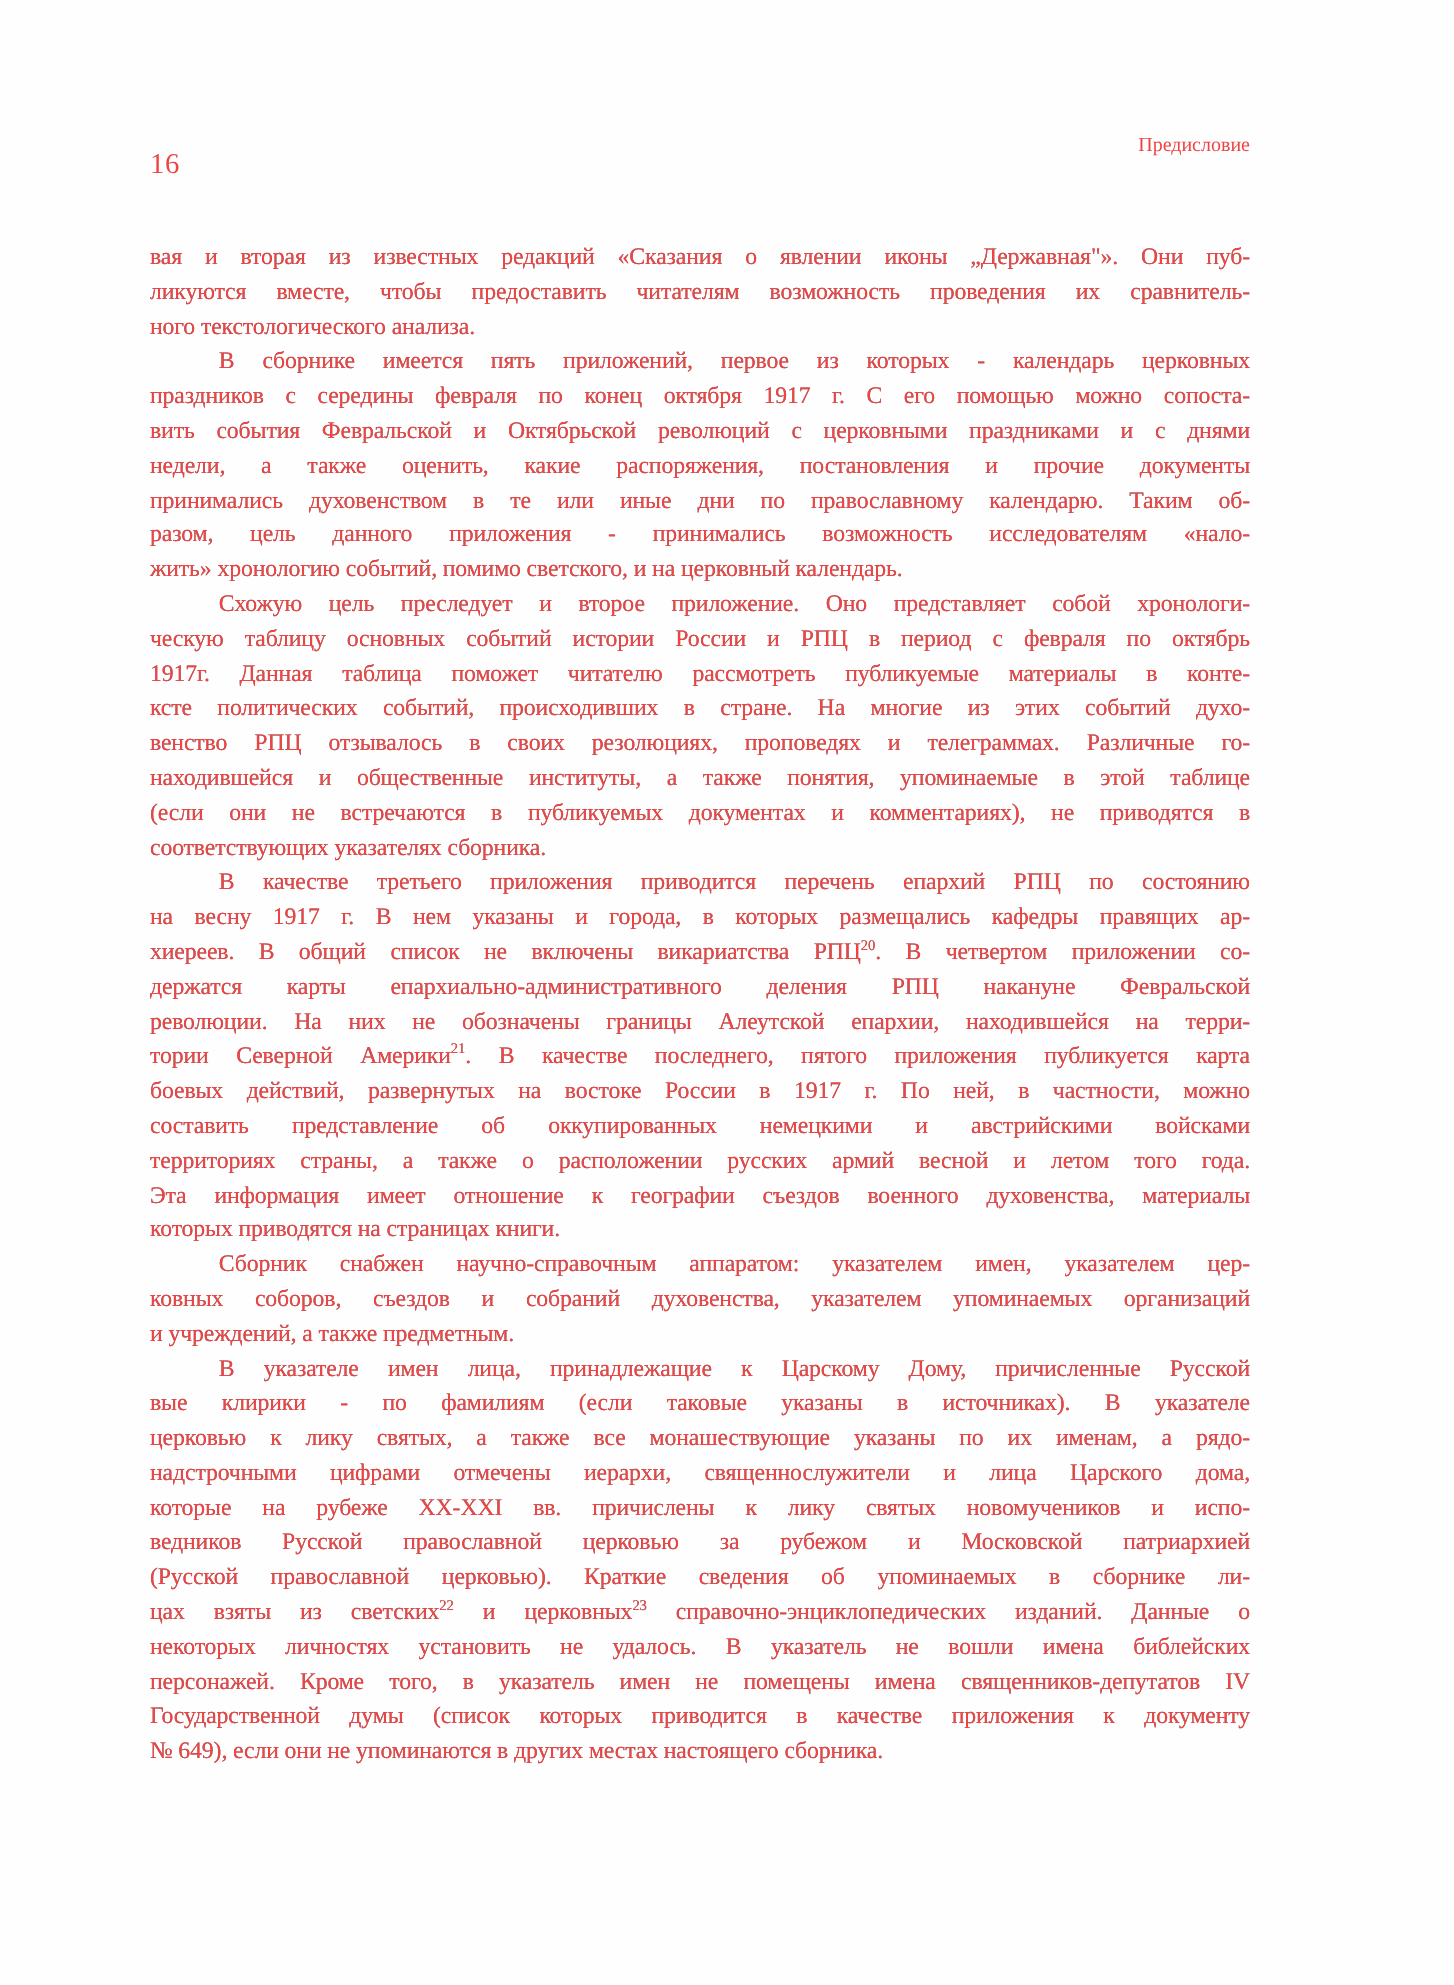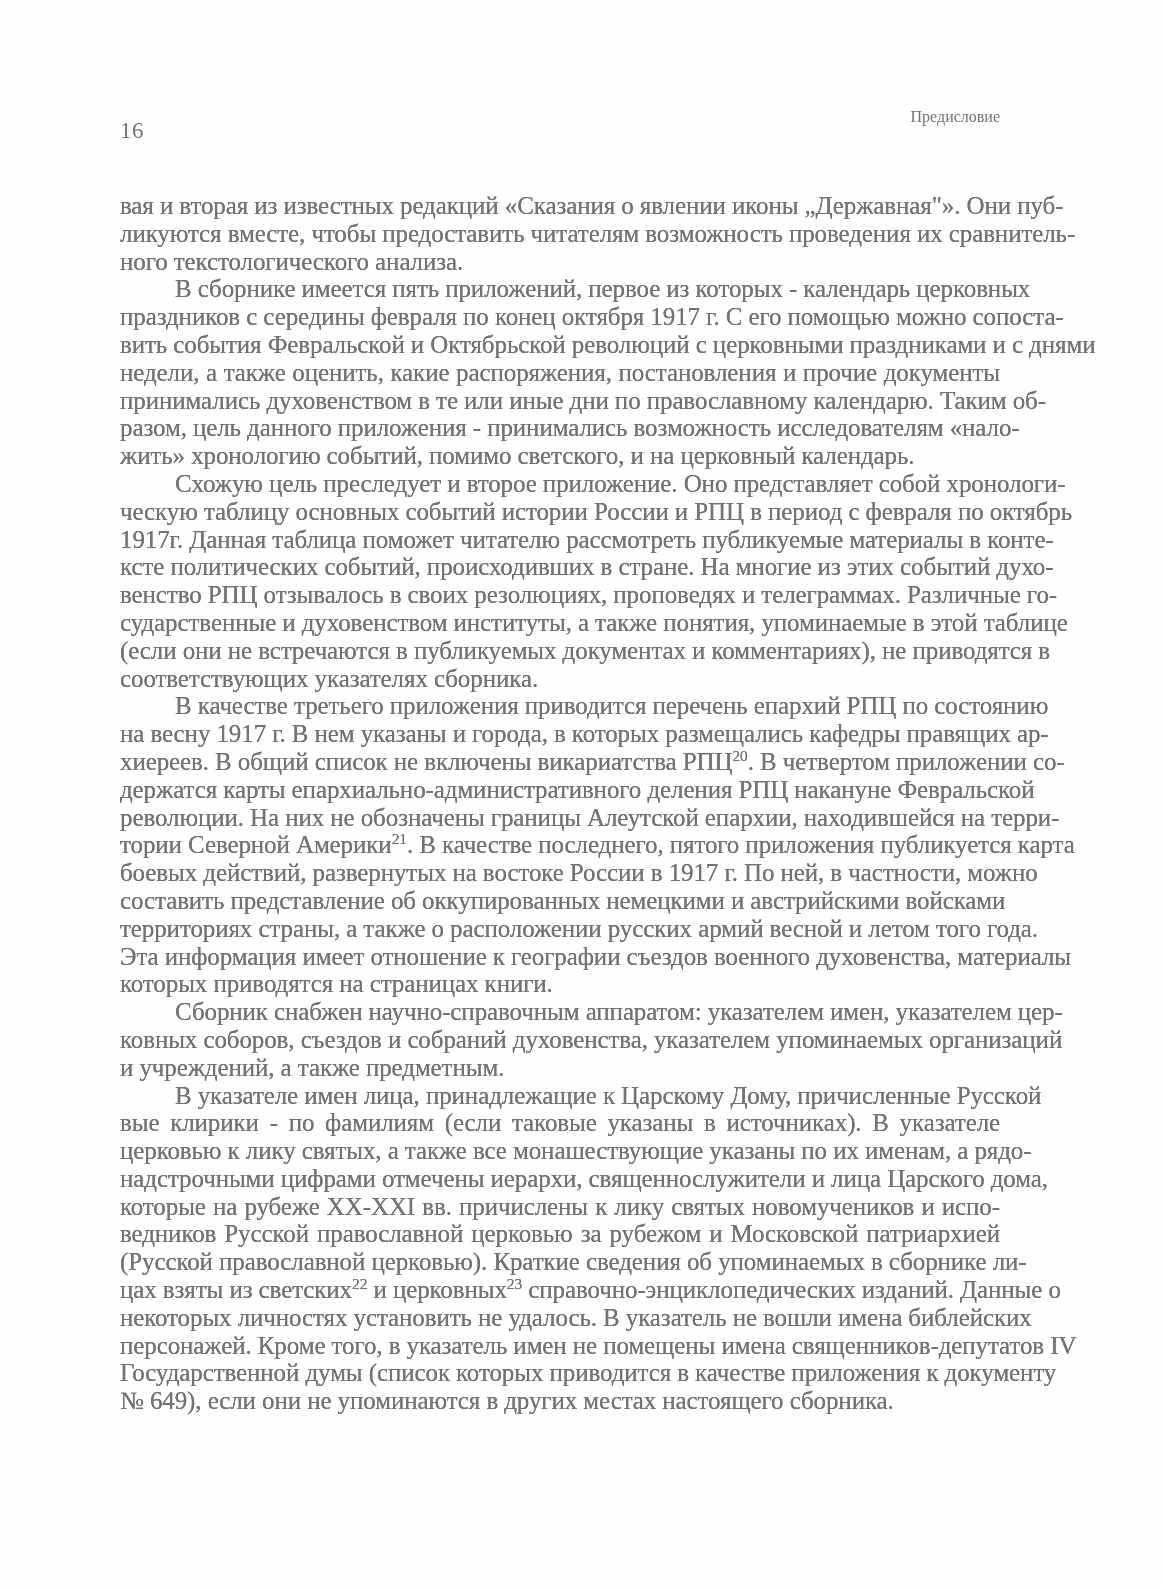--- a/index.html
+++ b/index.html
@@ -6,42 +6,42 @@
     margin: 0;
     padding: 0;
     background: #ffffff;
   }
   .page {
     position: relative;
     width: 1163px;
     height: 1588px;
     background: #fefefe;
     font-family: "Liberation Serif", "DejaVu Serif", serif;
-    color: #737373;
+    color: #ef4444;
     overflow: hidden;
   }
   .page-number {
     position: absolute;
     left: 120px;
     top: 118px;
     font-size: 23px;
     letter-spacing: 0.5px;
   }
   .running-title {
     position: absolute;
     right: 163px;
     top: 108px;
     font-size: 16px;
   }
   .text-block {
     position: absolute;
     left: 120px;
     top: 192px;
     width: 880px;
-    font-size: 25px;
+    font-size: 19px;
     letter-spacing: -0.1px;
     text-shadow: 0 0 0.5px rgba(10,10,10,0.6);
   }
   .line {
     line-height: 27.8px;
     height: 27.8px;
     text-align: justify;
     text-align-last: justify;
     white-space: nowrap;
   }
@@ -72,21 +72,21 @@
       <div class="line">вить события Февральской и Октябрьской революций с церковными праздниками и с днями</div>
       <div class="line">недели, а также оценить, какие распоряжения, постановления и прочие документы</div>
       <div class="line">принимались духовенством в те или иные дни по православному календарю. Таким об-</div>
       <div class="line">разом, цель данного приложения - принимались возможность исследователям «нало-</div>
       <div class="line last">жить» хронологию событий, помимо светского, и на церковный календарь.</div>
       <div class="line indent">Схожую цель преследует и второе приложение. Оно представляет собой хронологи-</div>
       <div class="line">ческую таблицу основных событий истории России и РПЦ в период с февраля по октябрь</div>
       <div class="line">1917г. Данная таблица поможет читателю рассмотреть публикуемые материалы в конте-</div>
       <div class="line">ксте политических событий, происходивших в стране. На многие из этих событий духо-</div>
       <div class="line">венство РПЦ отзывалось в своих резолюциях, проповедях и телеграммах. Различные го-</div>
-      <div class="line">сударственные и духовенством институты, а также понятия, упоминаемые в этой таблице</div>
+      <div class="line">находившейся и общественные институты, а также понятия, упоминаемые в этой таблице</div>
       <div class="line">(если они не встречаются в публикуемых документах и комментариях), не приводятся в</div>
       <div class="line last">соответствующих указателях сборника.</div>
       <div class="line indent">В качестве третьего приложения приводится перечень епархий РПЦ по состоянию</div>
       <div class="line">на весну 1917 г. В нем указаны и города, в которых размещались кафедры правящих ар-</div>
       <div class="line">хиереев. В общий список не включены викариатства РПЦ<sup>20</sup>. В четвертом приложении со-</div>
       <div class="line">держатся карты епархиально-административного деления РПЦ накануне Февральской</div>
       <div class="line">революции. На них не обозначены границы Алеутской епархии, находившейся на терри-</div>
       <div class="line">тории Северной Америки<sup>21</sup>. В качестве последнего, пятого приложения публикуется карта</div>
       <div class="line">боевых действий, развернутых на востоке России в 1917 г. По ней, в частности, можно</div>
       <div class="line">составить представление об оккупированных немецкими и австрийскими войсками</div>

